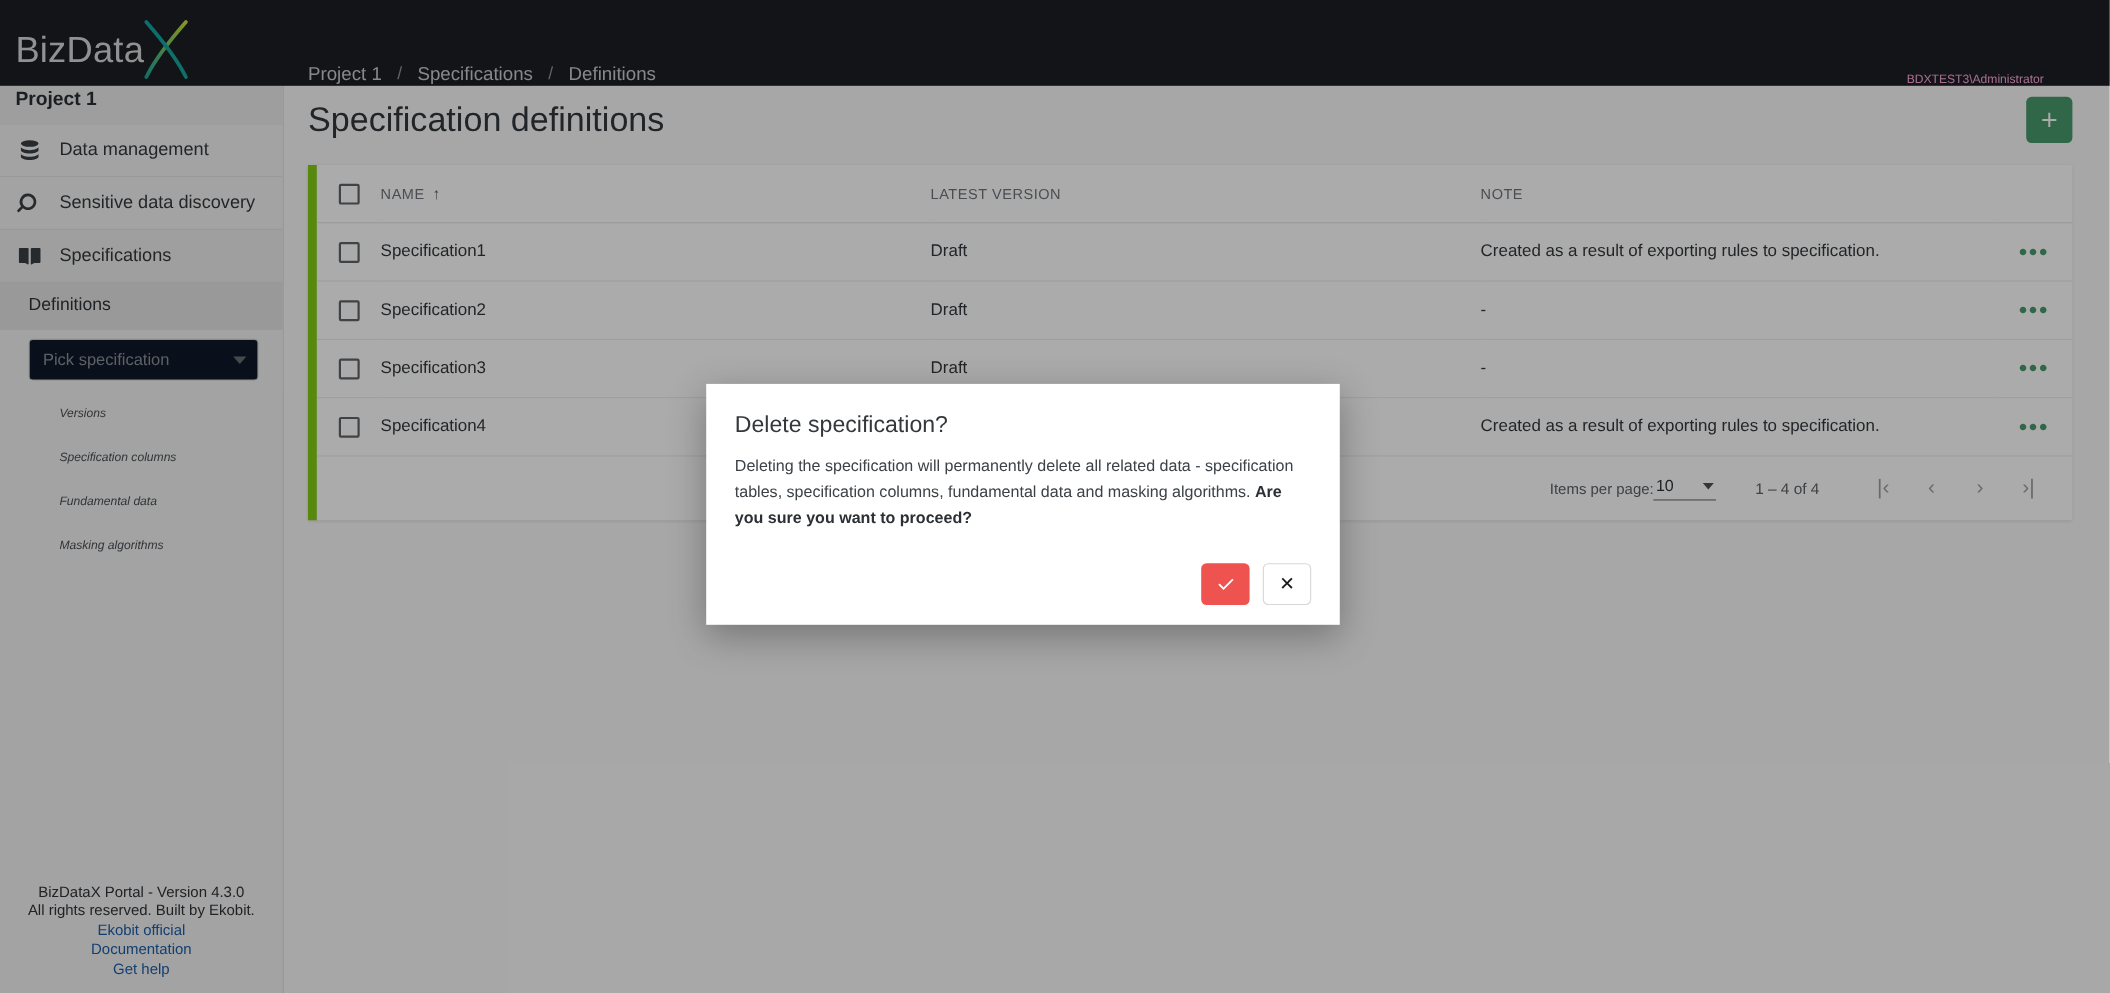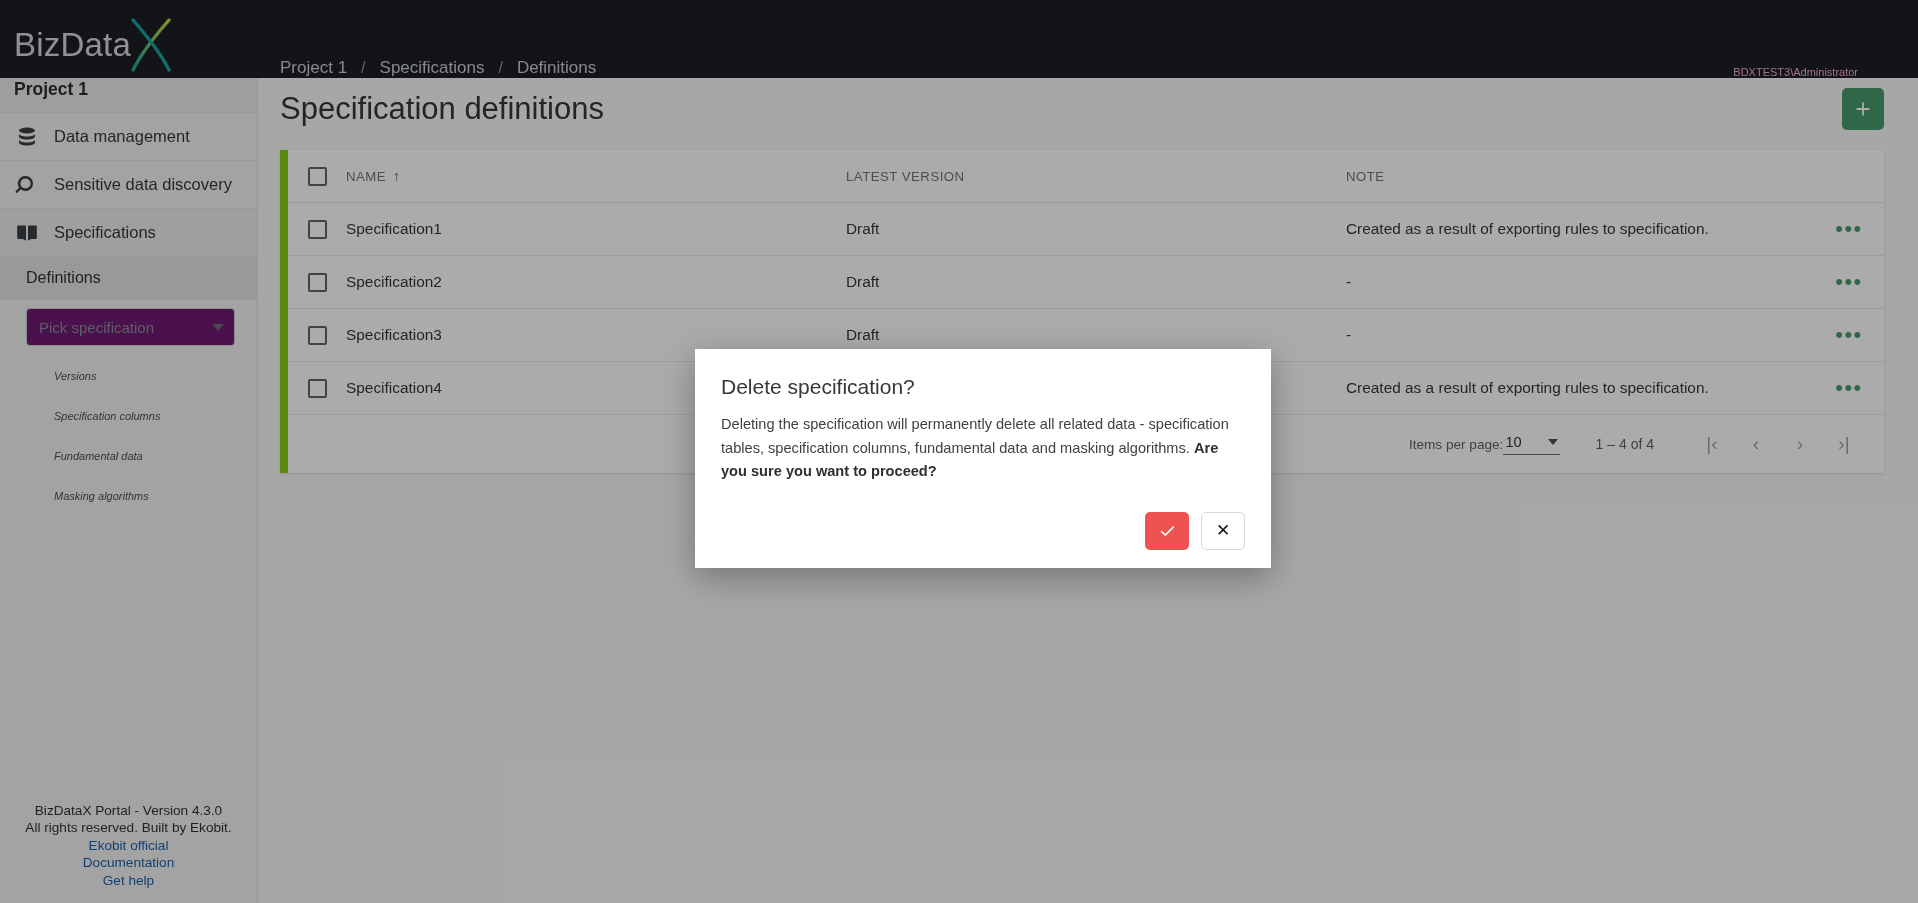--- a/index.html
+++ b/index.html
@@ -66,21 +66,21 @@
   .nav-icon { width: 26px; height: 26px; flex: none; display:flex; align-items:center; justify-content:center; }
   .nav-icon svg { width: 24px; height: 24px; fill: #3a3f44; }
 
   .subnav-head {
     height: 44px; display:flex; align-items:center; padding-left: 26px;
     font-size: 16px; color:#2f3337; background:#e4e4e4; cursor:pointer;
   }
   .picker-wrap { padding: 8px 22px 10px 26px; background:#f3f3f3; }
   .picker {
     height: 38px; border: 1px solid #cfcfcf; border-radius: 4px;
-    background: #701a75; display: flex; align-items: center;
+    background: #0f172a; display: flex; align-items: center;
     padding: 0 10px 0 12px; font-size: 15px; color: #8b9096; cursor: pointer;
   }
   .picker .caret { margin-left: auto; width:0;height:0;
     border-left:6px solid transparent;border-right:6px solid transparent;
     border-top:7px solid #6a6f74; }
   .subnav-item {
     height: 40px; display:flex; align-items:center; padding-left: 54px;
     font-size: 11px; color:#4a4f54; cursor:pointer;font-style:italic;
   }
 
@@ -160,21 +160,21 @@
     width: 44px; height: 40px; display:flex; align-items:center; justify-content:center;
     color:#9a9fa4; cursor:pointer; font-size: 19px; background:none; border:none;
   }
 
   
   .scrim {
     position: absolute; inset: 0; background: rgba(0,0,0,.33); z-index: 50;
   }
   .modal {
     position: absolute; z-index: 60;
-    left: 695px; top: 349px; width: 576px;
+    left: 642px; top: 349px; width: 576px;
     background: #fff; box-shadow: 0 10px 32px rgba(0,0,0,.30);
     padding: 26px 26px 18px 26px;
   }
   .modal-title { font-size: 21px; color: #34383c; font-weight: 400; margin-bottom: 14px; }
   .modal-body { font-size: 14.6px; line-height: 1.62; color: #3d4246; }
   .modal-body b { font-weight: 700; color:#2c3034; }
   .modal-actions { display:flex; justify-content:flex-end; gap: 12px; margin-top: 28px; }
   .btn-confirm {
     width: 44px; height: 38px; border-radius: 5px; border: none;
     background: #ef5350; color:#fff; cursor:pointer;

